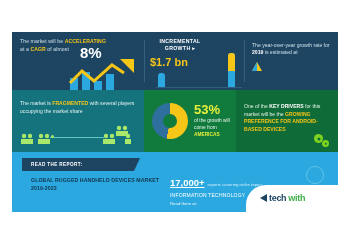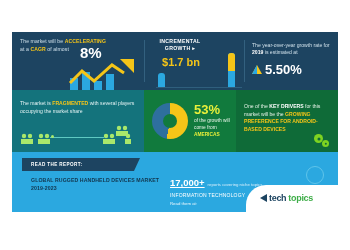--- a/index.html
+++ b/index.html
@@ -21,21 +21,21 @@
   .bar{position:absolute;bottom:0;background:#2ba8e0;}
   .b1{left:2px;width:8px;height:13px;}
   .b2{left:14px;width:8px;height:19px;}
   .b3{left:26px;width:8px;height:10px;}
   .b4{left:38px;width:8px;height:17px;}
 
   .p2{position:absolute;left:138px;top:6px;width:90px;}
   .p2 .lbl{color:#ffffff;font-size:5.2px;font-weight:bold;letter-spacing:.35px;
        line-height:7px;text-align:center;width:60px;}
   .p2 .val{color:#f5c518;font-size:11px;font-weight:bold;margin-top:4px;
-       text-align:center;width:62px;}
+       width:62px;}
   .gbars{position:absolute;left:6px;top:18px;width:86px;height:38px;}
   .gb{position:absolute;bottom:7px;width:7px;border-radius:3px 3px 0 0;}
   .gbA{left:2px;height:14px;background:#2ba8e0;}
   .gbB{left:72px;height:34px;background:#2ba8e0;}
   .gbB .top{position:absolute;left:0;top:0;width:7px;height:18px;
        background:#f5c518;border-radius:3px 3px 0 0;}
   .yearlbl{position:absolute;bottom:0;color:#7fa6bd;font-size:3.4px;}
   .axis{position:absolute;left:0;bottom:6px;width:86px;height:1px;background:#2f5f7d;}
 
   .p3{position:absolute;left:240px;top:10px;width:82px;}
@@ -151,21 +151,20 @@
     </div>
 
     <div class="p3">
       <div class="txt">
         <span>The year-over-year growth rate for</span><br>
         <span><b>2019</b>
         <span>is estimated at</span></span>
       </div>
       <div class="pct">
         <span class="tri"></span>
-        <span>5.50%</span>
       </div>
     </div>
   </div>
 
   <div class="row-mid">
 
     <div class="m1">
       <div class="txt">
         <span>The market is</span>
         <b>FRAGMENTED</b>
@@ -240,18 +239,18 @@
       <div class="rd">Read them at:</div>
 
     </div>
 
     <div class="circ"></div>
 
     <div class="logobox">
       <div class="logo">
         <span class="logomark"></span>
         <span class="logot">tech</span>
-          <span class="logon">topics</span>
+          <span class="logon">with</span>
       </div>
     </div>
   </div>
 
 </div>
 
 </body></html>

